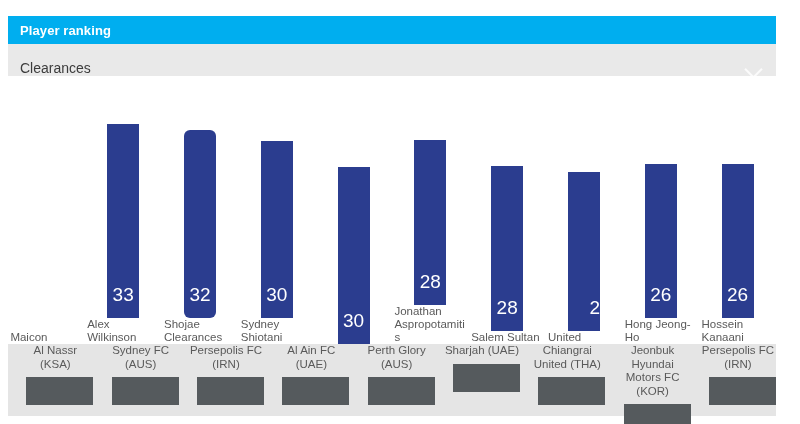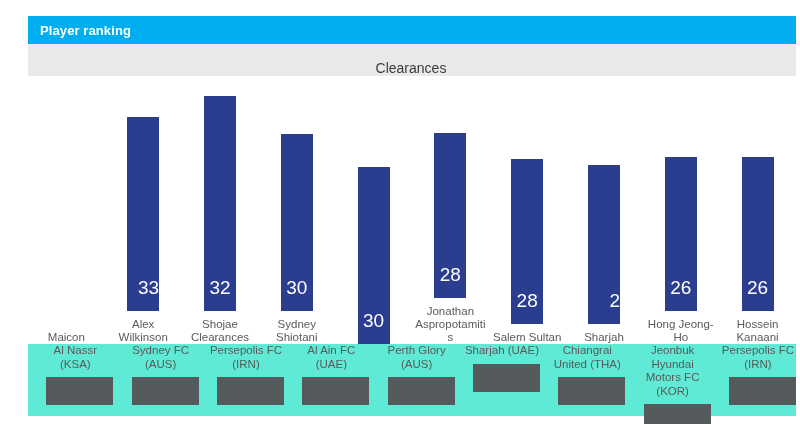--- a/index.html
+++ b/index.html
@@ -10,25 +10,25 @@
   body {
     width: 800px;
     height: 424px;
     background: #ffffff;
     font-family: "Liberation Sans", sans-serif;
     overflow: hidden;
   }
 
   #widget {
     position: absolute;
-    left: 28px;
+    left: 8px;
     top: 16px;
     width: 768px;
     height: 400px;
-    background: #5eead4;
+    background: #e5e5e5;
   }
 
   
   #header-bar {
     height: 28px;
     background: #00aeef;
     display: flex;
     align-items: center;
     padding: 0 12px;
     box-sizing: border-box;
@@ -43,21 +43,20 @@
   
   #metric-select {
     height: 32px;
     background: #e9e9e9;
     display: flex;
     align-items: center;
     justify-content: space-between;
     padding: 16px 14px 0 12px;
     box-sizing: border-box;
     cursor: pointer;
-    flex-direction: column;
   }
   #metric-label {
     color: #3c3c3c;
     font-size: 14px;
   }
   .chevron {
     width: 17px;
     height: 10px;
     position: relative;
   }
@@ -113,23 +112,21 @@
   }
   .bar-value {
     color: #ffffff;
     font-size: 19px;
     font-weight: normal;
     line-height: 1;
     padding-bottom: 14px;
     text-align: center;
   }
   .player-name {
-    margin-top: 7px;
     width: 72px;
-    text-align: center;
     color: #5a5a5a;
     font-size: 11.5px;
     line-height: 13px;
     word-break: break-word;
   }
 
   
   #clubs-row {
     position: absolute;
     left: 0;
@@ -174,29 +171,29 @@
     <span class="chevron"></span>
   </div>
 
   <div id="chart-area">
     <div id="bars-row">
         <div class="bar-cell">
           <div class="player-name">Maicon</div>
         </div>
         <div class="bar-cell">
           <div class="bar-stack">
-            <div class="bar" style="height: 194px; justify-content: flex-end;">
+            <div class="bar" style="height: 194px;">
               <div class="bar-value">33</div>
             </div>
           </div>
           <div class="player-name">Alex Wilkinson</div>
         </div>
         <div class="bar-cell">
           <div class="bar-stack">
-            <div class="bar" style="height: 215px;">
+            <div class="bar" style="height: 188px; border-radius: 6px;">
               <div class="bar-value">32</div>
             </div>
           </div>
           <div class="player-name">Shojae Clearances</div>
         </div>
         <div class="bar-cell">
           <div class="bar-stack">
             <div class="bar" style="height: 177px;">
               <div class="bar-value">30</div>
             </div>
@@ -225,21 +222,21 @@
             </div>
           </div>
           <div class="player-name">Salem Sultan</div>
         </div>
         <div class="bar-cell">
           <div class="bar-stack">
             <div class="bar" style="height: 159px; padding-left: 32px;">
               <div class="bar-value">27</div>
             </div>
           </div>
-          <div class="player-name">Sharjah</div>
+          <div class="player-name">United</div>
         </div>
         <div class="bar-cell">
           <div class="bar-stack">
             <div class="bar" style="height: 154px;">
               <div class="bar-value">26</div>
             </div>
           </div>
           <div class="player-name">Hong Jeong-Ho</div>
         </div>
         <div class="bar-cell">

